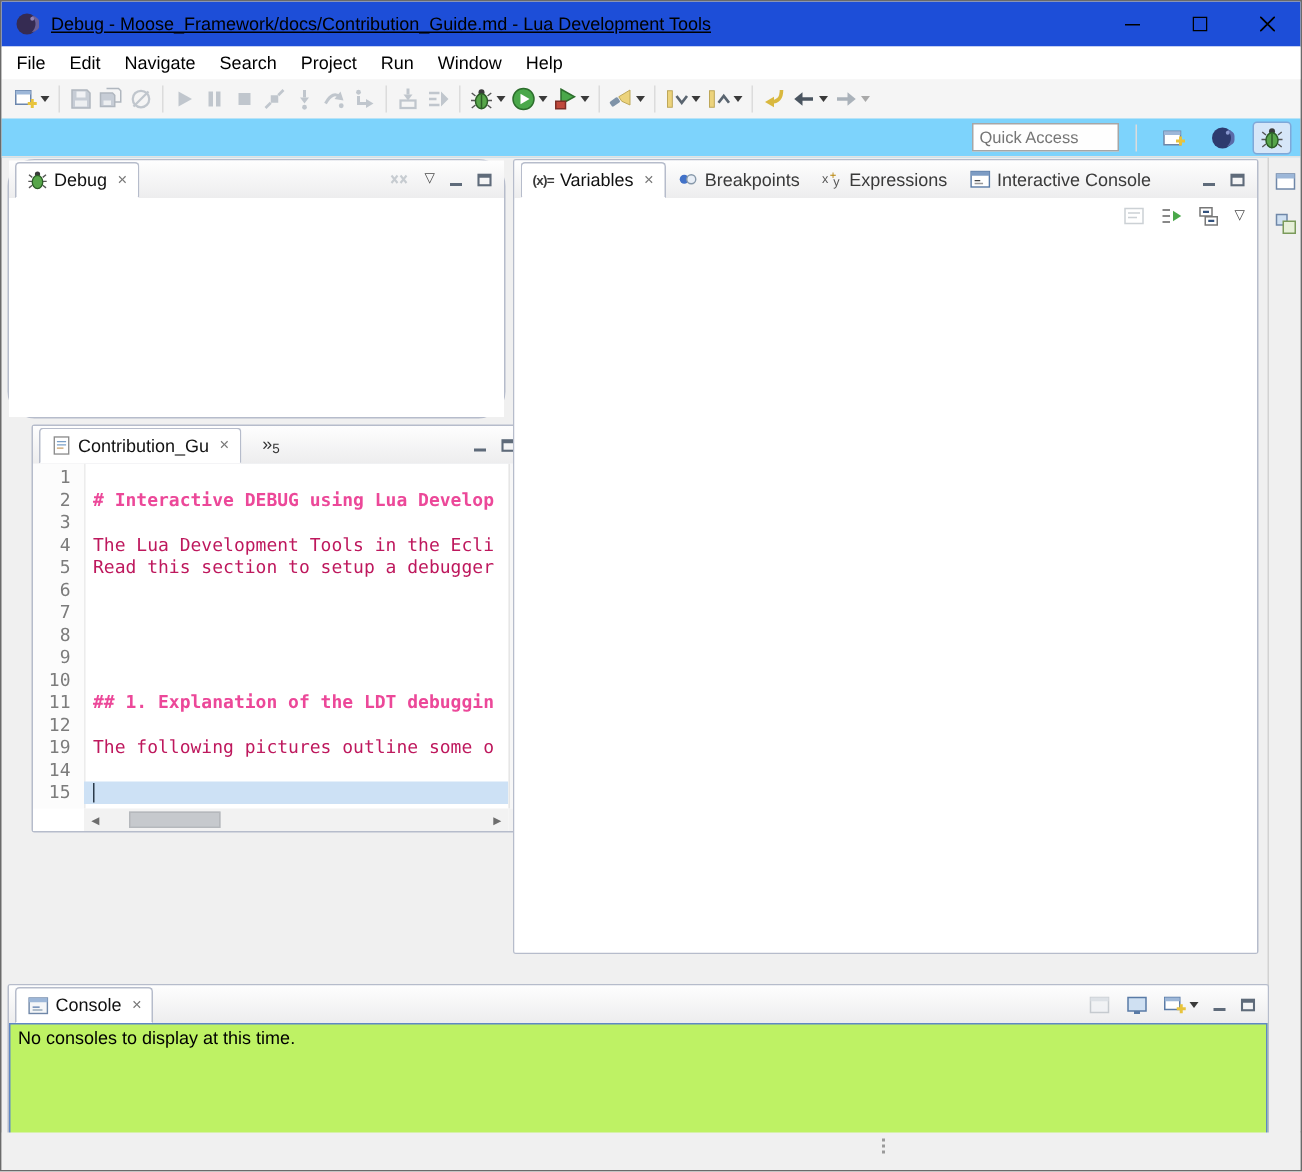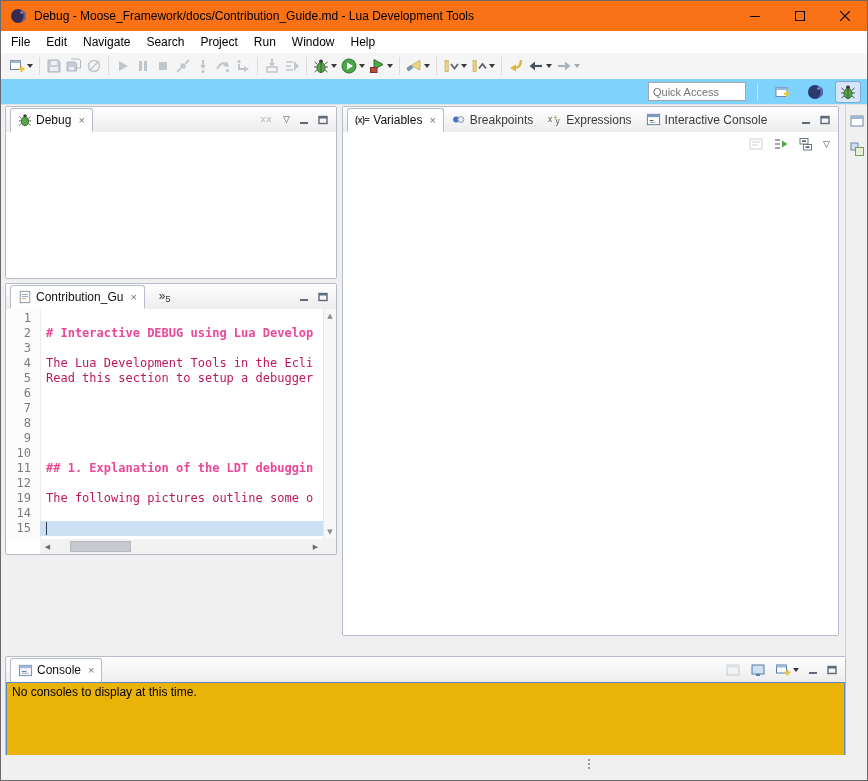--- a/index.html
+++ b/index.html
@@ -1,20 +1,20 @@
 <!DOCTYPE html>
 <html><head>
 <meta charset="utf-8">
 <style>
   html,body{margin:0;padding:0;background:#d8d8d8;}
   .window{position:relative;width:868px;height:781px;background:#f0f0f0;border:1px solid #6a6a6a;
     box-sizing:border-box;overflow:hidden;font-family:"Liberation Sans",sans-serif;font-size:12px;color:#000;}
 
   
-  .titlebar{position:absolute;left:0;top:0;width:100%;height:30px;background:#f97316;display:flex;align-items:center;}
+  .titlebar{position:absolute;left:0;top:0;width:100%;height:30px;background:#1d4ed8;display:flex;align-items:center;text-decoration:underline;}
   .title-text{margin-left:8px;}
   .win-controls{margin-left:auto;display:flex;height:100%;}
   .win-btn{width:45px;height:100%;display:flex;align-items:center;justify-content:center;}
 
   
   .menubar{position:absolute;top:30px;left:0;width:100%;height:22px;background:#fff;display:flex;align-items:center;padding-left:2px;}
   .menu-item{padding:3px 8px;}
 
   
   .toolbar1{position:absolute;top:52px;left:0;width:100%;height:26px;background:#f5f5f5;display:flex;align-items:center;padding-left:6px;box-sizing:border-box;}
@@ -35,22 +35,22 @@
   
   .panel{position:absolute;background:#fff;border:1px solid #b6bccb;box-sizing:border-box;border-radius:2px;}
   .tabbar{height:25px;background:linear-gradient(#fefefe,#ededee);border-bottom:1px solid #c9ced8;display:flex;align-items:center;padding-left:4px;position:relative;}
   .tab{height:24px;display:flex;align-items:center;padding:0 7px;gap:4px;color:#3a3a3a;box-sizing:border-box;}
   .tab.active{background:#fff;border:1px solid #b6bccb;border-bottom:1px solid #fff;border-radius:3px 3px 0 0;margin-bottom:-1px;position:relative;z-index:2;color:#111;}
   .tab-close{color:#777;font-size:11px;margin-left:3px;line-height:1;}
   .panel-controls{margin-left:auto;display:flex;align-items:center;gap:9px;padding:0 8px;}
   .vm-glyph{font-family:"DejaVu Sans",sans-serif;font-size:9px;color:#4a4a4a;line-height:1;}
   .content{position:absolute;top:25px;left:0;right:0;bottom:0;background:#fff;}
 
-  .debug-panel{left:4px;top:105px;width:332px;height:173px;}
-  .editor-panel{left:4px;top:282px;width:332px;height:272px;}
+  .debug-panel{left:4px;top:105px;width:332px;height:173px;border-radius:18px;}
+  .editor-panel{left:20px;top:282px;width:332px;height:272px;}
   .vars-panel{left:341px;top:105px;width:497px;height:530px;}
   .console-panel{left:4px;top:645px;width:841px;height:110px;margin-top:10px;}
 
   
   .chevron{font-size:12px;color:#333;margin-left:14px;display:flex;align-items:flex-start;line-height:1;}
   .chevron .cnt{font-size:9px;margin-top:5px;}
   .ed-content{position:absolute;top:25px;left:0;right:0;bottom:0;background:#fff;overflow:hidden;}
   .gutter-bg{position:absolute;top:0;left:0;width:34px;bottom:15px;background:#fcfcfc;border-right:1px solid #ececec;}
   .ed-lines{position:absolute;top:2px;left:0;right:13px;bottom:15px;overflow:hidden;}
   .ed-line{display:flex;height:15px;line-height:15px;font-family:"DejaVu Sans Mono",monospace;font-size:12px;}
@@ -68,21 +68,21 @@
   .hs-track{flex:1;position:relative;height:100%;}
   .hs-thumb{position:absolute;left:6%;width:24%;top:2px;bottom:2px;background:#c6c9cd;border:1px solid #b5b8bc;box-sizing:border-box;}
   .scroll-corner{position:absolute;right:0;bottom:0;width:13px;height:15px;background:#f2f2f2;}
 
   
   .view-toolbar{position:absolute;top:25px;left:0;right:0;height:24px;display:flex;justify-content:flex-end;align-items:center;gap:9px;padding-right:8px;background:#fff;}
   .vars-content{position:absolute;top:49px;left:0;right:0;bottom:0;background:#fff;}
   .vars-glyph{font-size:9px;font-weight:bold;color:#3a3a3a;letter-spacing:-0.5px;}
 
   
-  .console-body{position:absolute;top:25px;left:0;right:0;bottom:0;border:1px solid #5f87c6;background:#eab308;padding:2px 5px;box-sizing:border-box;}
+  .console-body{position:absolute;top:25px;left:0;right:0;bottom:0;border:1px solid #5f87c6;background:#bef264;padding:2px 5px;box-sizing:border-box;}
 
   
   .statusbar{position:absolute;left:0;bottom:0;width:100%;height:25px;background:#f0f0f0;}
   .grip{position:absolute;left:587px;top:4px;display:flex;flex-direction:column;gap:2px;}
   .grip i{display:block;width:2px;height:2px;background:#9a9a9a;}
 
   svg{display:block;}
 </style>
 </head>
 <body>

